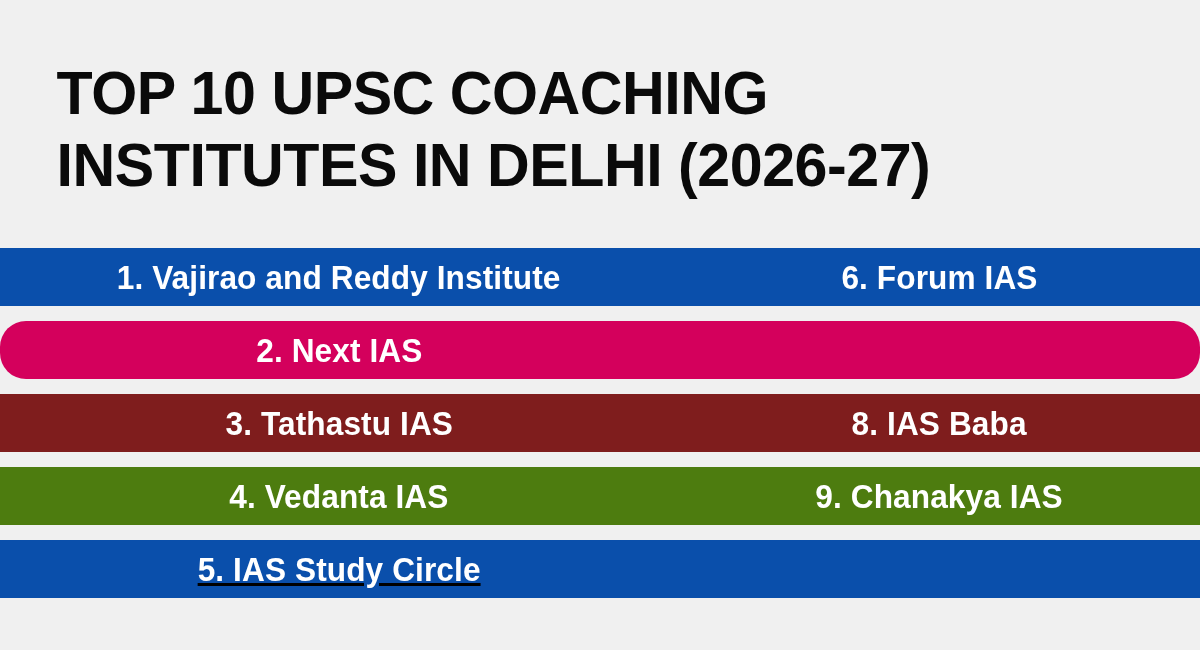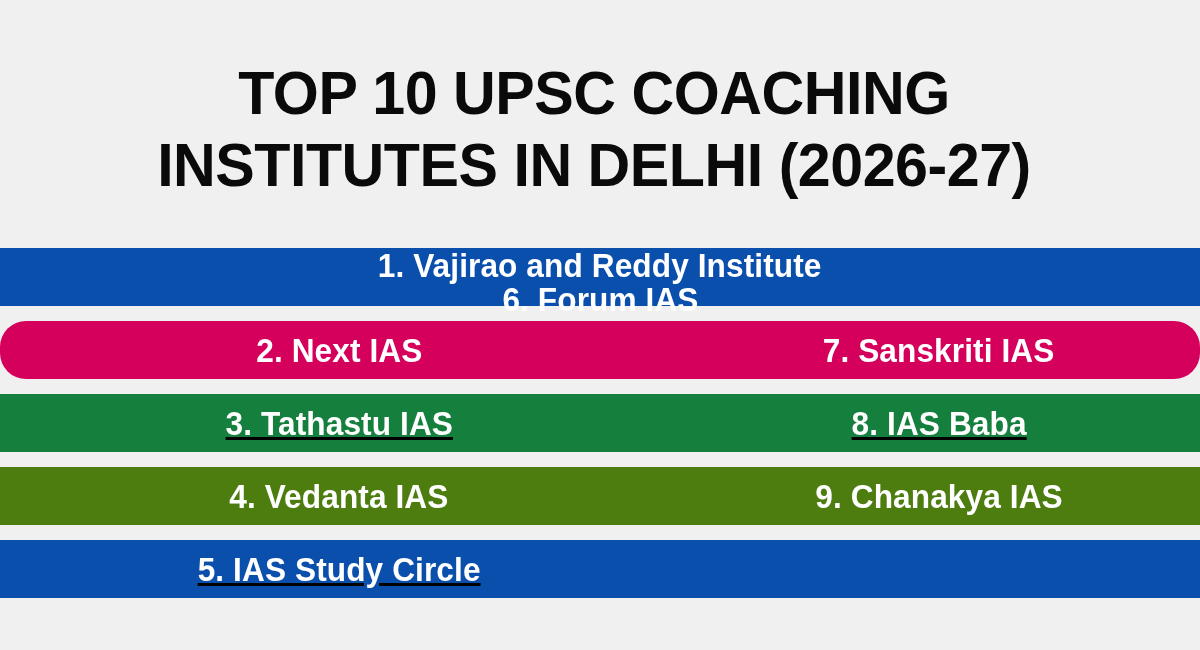--- a/index.html
+++ b/index.html
@@ -24,21 +24,21 @@
     box-sizing: border-box;
     display: flex;
     flex-direction: column;
   }
 
   
   .title-block {
     padding-top: 58px;
     padding-left: 40px;
     padding-right: 52px;
-    text-align: center;
+    text-align: left;
     flex: 0 0 auto;
   }
   .title-line {
     display: block;
     font-family: "Liberation Sans", "DejaVu Sans", sans-serif;
     font-weight: 700;
     font-size: 61px;
     line-height: 1.18;
     letter-spacing: -0.5px;
     color: #0a0a0a;
@@ -98,39 +98,36 @@
 
 <div id="poster" style="background: rgb(240, 240, 240);">
 
   <div class="title-block">
     <span class="title-line" style="color: rgb(10, 10, 10);">TOP 10 UPSC COACHING</span>
     <span class="title-line" style="color: rgb(10, 10, 10);">INSTITUTES IN DELHI (2026-27)</span>
   </div>
 
   <div class="rows">
 
-    <div class="row blue" style="background: rgb(10, 79, 171); flex-direction: column;">
+    <div class="row blue" style="background: rgb(10, 79, 171);">
       <div class="cell left">
         <span class="item-text" style="color: rgb(255, 255, 255);">1. Vajirao and Reddy Institute</span>
       </div>
       <div class="cell right">
         <span class="item-text" style="color: rgb(255, 255, 255);">6. Forum IAS</span>
       </div>
     </div>
 
     <div class="row pink" style="background: rgb(212, 0, 92); border-radius: 26px;">
       <div class="cell left">
         <span class="item-text" style="color: rgb(255, 255, 255);">2. Next IAS</span>
       </div>
-      <div class="cell right">
-        <span class="item-text" style="color: rgb(255, 255, 255);">7. Sanskriti IAS</span>
-      </div>
     </div>
 
-    <div class="row blue" style="background: #15803d; text-decoration: underline;">
+    <div class="row blue" style="background: #7f1d1d;">
       <div class="cell left">
         <span class="item-text" style="color: rgb(255, 255, 255);">3. Tathastu IAS</span>
       </div>
       <div class="cell right">
         <span class="item-text" style="color: rgb(255, 255, 255);">8. IAS Baba</span>
       </div>
     </div>
 
     <div class="row pink" style="background: #4d7c0f;">
       <div class="cell left">

